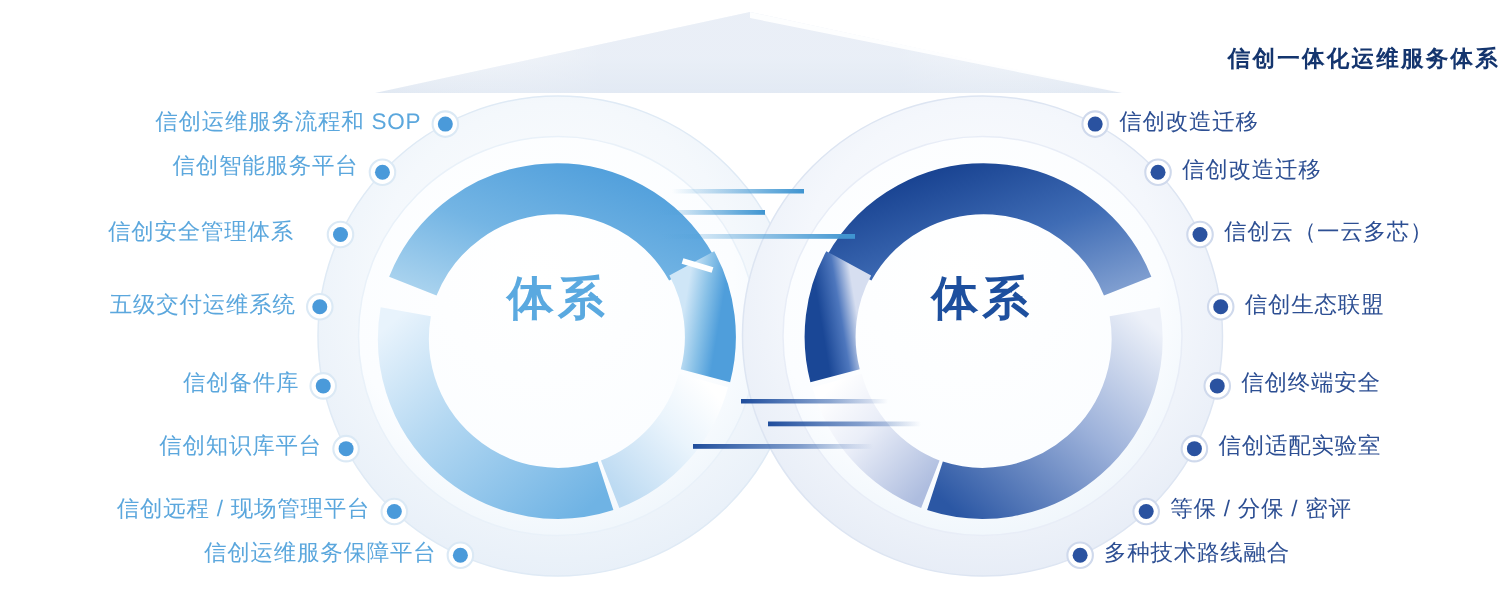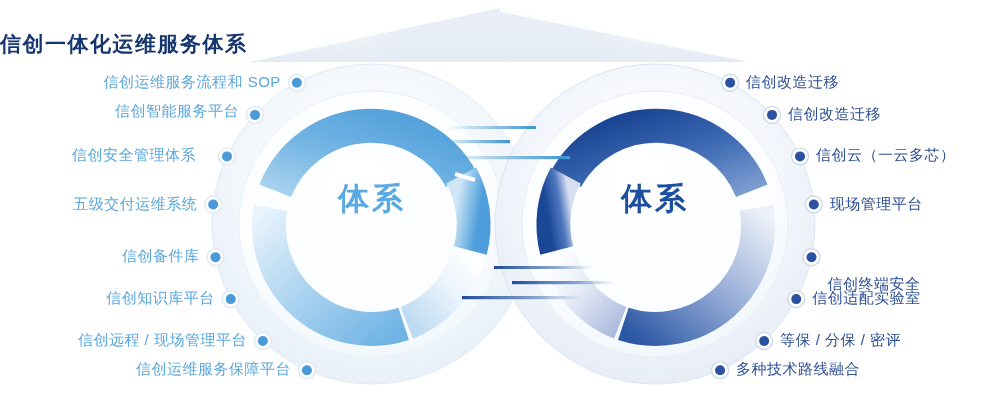--- a/index.html
+++ b/index.html
@@ -19,22 +19,22 @@
     letter-spacing:.5px;
     white-space:nowrap;
     line-height:1;
   }
   .lbl-left{color:#5ba7dd;text-align:right;}
   .lbl-right{color:#2d4f93;text-align:left;}
 
   .title{
     position:absolute;
     left:0;top:30px;width:1000px;
-    text-align:left;
-    font-size:21px;
+    text-align:right;
+    font-size:15px;
     font-weight:bold;
     color:#14356e;
     letter-spacing:1.5px;
   }
   .center-text{
     position:absolute;
     text-align:center;
     font-size:31px;
     font-weight:bold;
     line-height:1.22;
@@ -238,20 +238,20 @@
       <div class="lbl lbl-left" style="color: rgb(91, 167, 221); top: 248.266px; right: 800.504px;">信创备件库</div>
       <div class="lbl lbl-left" style="color: rgb(91, 167, 221); top: 195.501px; right: 802.807px;">五级交付运维系统</div>
       <div class="lbl lbl-left" style="color: rgb(91, 167, 221); top: 147.381px; right: 804px; text-align: center;">信创安全管理体系</div>
       <div class="lbl lbl-left" style="color: rgb(91, 167, 221); top: 103px; right: 761.017px;">信创智能服务平台</div>
       <div class="lbl lbl-left" style="color: rgb(91, 167, 221); top: 73.7284px; right: 719.115px;">信创运维服务流程和 SOP</div>
     </div>
   <div id="labels-right">
       <div class="lbl lbl-right" style="color: rgb(45, 79, 147); top: 361.167px; left: 736.078px;">多种技术路线融合</div>
       <div class="lbl lbl-right" style="color: rgb(45, 79, 147); top: 332.017px; left: 780.12px;">等保 / 分保 / 密评</div>
       <div class="lbl lbl-right" style="color: rgb(45, 79, 147); top: 290.115px; left: 812.272px;">信创适配实验室</div>
-      <div class="lbl lbl-right" style="color: rgb(45, 79, 147); top: 248.266px; left: 827.504px; margin-top: 28px;">信创终端安全</div>
-      <div class="lbl lbl-right" style="color: rgb(45, 79, 147); top: 195.501px; left: 829.807px;">现场管理平台</div>
+      <div class="lbl lbl-right" style="color: rgb(45, 79, 147); top: 248.266px; left: 827.504px;">信创终端安全</div>
+      <div class="lbl lbl-right" style="color: rgb(45, 79, 147); top: 195.501px; left: 829.807px;">信创生态联盟</div>
       <div class="lbl lbl-right" style="color: rgb(45, 79, 147); top: 147.381px; left: 816.009px;">信创云（一云多芯）</div>
       <div class="lbl lbl-right" style="color: rgb(45, 79, 147); top: 105.88px; left: 788.017px;">信创改造迁移</div>
       <div class="lbl lbl-right" style="color: rgb(45, 79, 147); top: 73.7284px; left: 746.115px;">信创改造迁移</div>
     </div>
 
 </div>
 
 </body></html>

